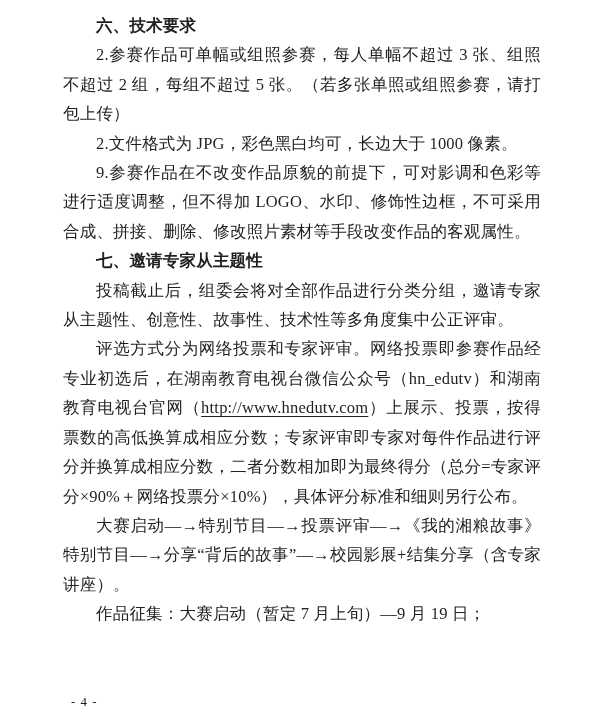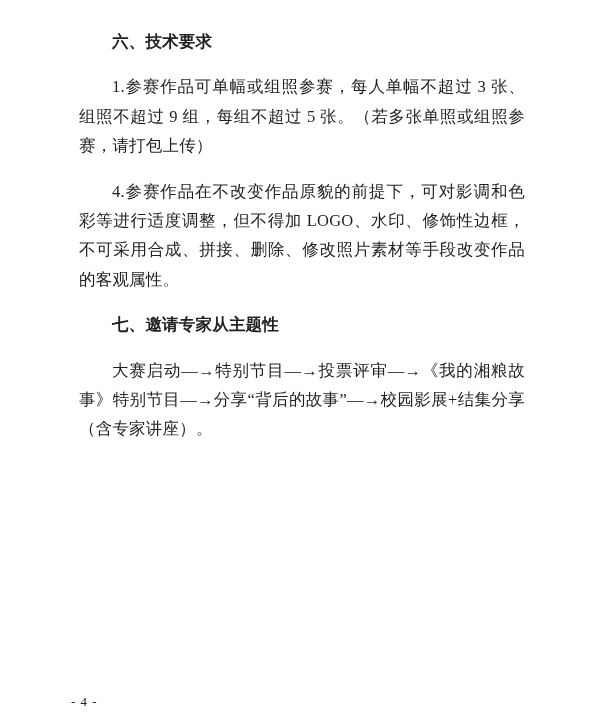--- a/index.html
+++ b/index.html
@@ -14,21 +14,21 @@
     background: #ffffff;
     overflow: hidden;
   }
   .content {
     position: absolute;
     left: 63px; top: 11px;
     width: 478px;
     color: #1f1f1f;
   }
   .content p {
-    margin: 16px;
+    margin: 0;
     font-size: 16.5px;
     line-height: 29.4px;
     text-indent: 2em;
     text-align: justify;
     text-justify: inter-ideograph;
     letter-spacing: 0.2px;
   }
   .heading {
     font-weight: bold;
     text-align: left !important;
@@ -46,29 +46,33 @@
   }
 </style>
 </head>
 <body>
 
 <div class="page">
   <div class="content">
 
     <p class="heading">六、技术要求</p>
 
-    <p class="para">1.参赛作品可单幅或组照参赛，每人单幅不超过 3 张、组照不超过 9 组，每组不超过 5 张。（若多张单照或组照参赛，请打包上传）</p>
+    <p class="para">2.参赛作品可单幅或组照参赛，每人单幅不超过 3 张、组照不超过 2 组，每组不超过 5 张。（若多张单照或组照参赛，请打包上传）</p>
 
+    <p class="para">2.文件格式为 JPG，彩色黑白均可，长边大于 1000 像素。</p>
 
-    <p class="para">4.参赛作品在不改变作品原貌的前提下，可对影调和色彩等进行适度调整，但不得加 LOGO、水印、修饰性边框，不可采用合成、拼接、删除、修改照片素材等手段改变作品的客观属性。</p>
+    <p class="para">9.参赛作品在不改变作品原貌的前提下，可对影调和色彩等进行适度调整，但不得加 LOGO、水印、修饰性边框，不可采用合成、拼接、删除、修改照片素材等手段改变作品的客观属性。</p>
 
     <p class="heading">七、邀请专家从主题性</p>
 
+    <p class="para">投稿截止后，组委会将对全部作品进行分类分组，邀请专家从主题性、创意性、故事性、技术性等多角度集中公正评审。</p>
 
+    <p class="para"><span>评选方式分为网络投票和专家评审。网络投票即参赛作品经专业初选后，在湖南教育电视台微信公众号（hn_edutv）和湖南教育电视台官网（</span><span class="url">http://www.hnedutv.com</span><span>）上展示、投票，按得票数的高低换算成相应分数；专家评审即专家对每件作品进行评分并换算成相应分数，二者分数相加即为最终得分（总分=专家评分×90%＋网络投票分×10%），具体评分标准和细则另行公布。</span></p>
 
 
     <p class="para">大赛启动—→特别节目—→投票评审—→《我的湘粮故事》特别节目—→分享“背后的故事”—→校园影展+结集分享（含专家讲座）。</p>
 
+    <p class="para">作品征集：大赛启动（暂定 7 月上旬）—9 月 19 日；</p>
 
   </div>
 
   <div class="page-number">- 4 -</div>
 </div>
 
 </body></html>

